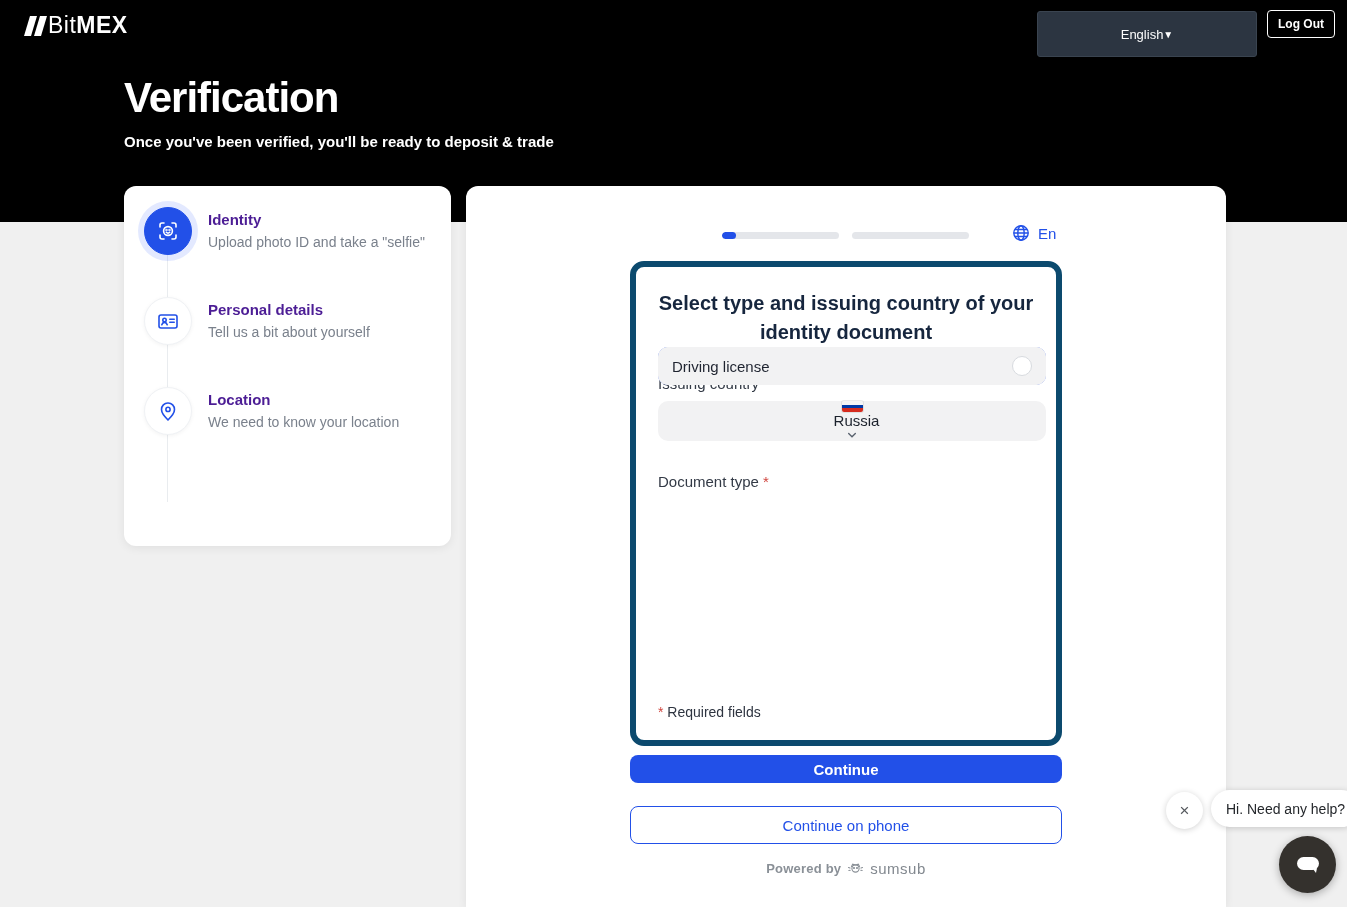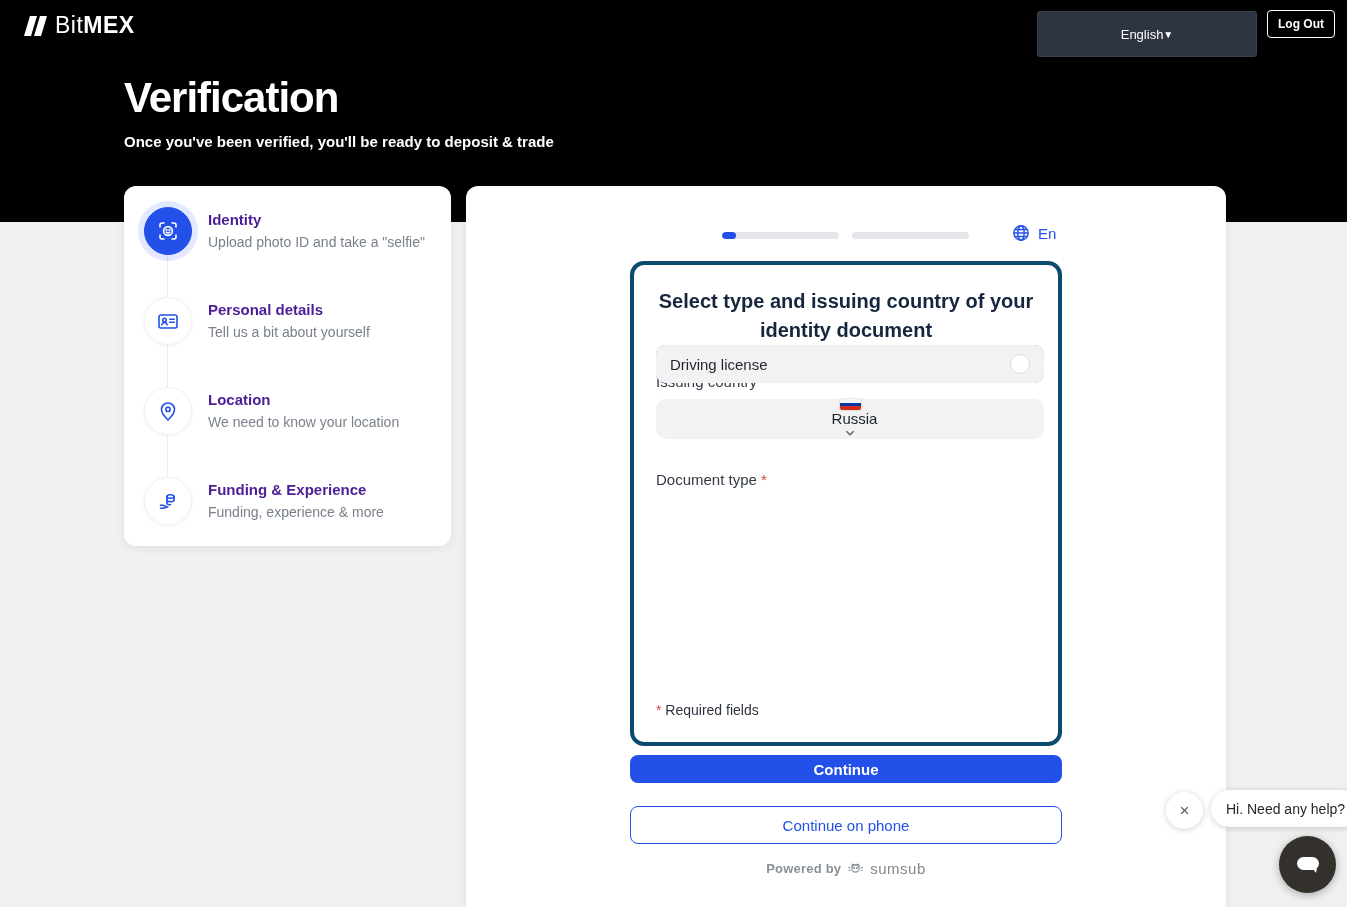--- a/index.html
+++ b/index.html
@@ -4,21 +4,21 @@
 <style>
   * { margin: 0; padding: 0; box-sizing: border-box; }
   html, body { width: 1347px; height: 907px; overflow: hidden; }
   body {
     font-family: "Liberation Sans", "DejaVu Sans", sans-serif;
     background: #f0f0f0;
     position: relative;
   }
   
   .hero { position: absolute; left: 0; top: 0; width: 1347px; height: 222px; background: #000; }
-  .brand { position: absolute; left: 24px; top: 12px; display: flex; align-items: center; gap: 7px; color: #fff; }
+  .brand { position: absolute; left: 24px; top: 12px; display: flex; align-items: center; color: #fff; }
   .brand-slashes { display: block; }
   .brand-text { font-size: 23px; letter-spacing: .5px; color: #fff; font-weight: 400; }
   .brand-text b { font-weight: 800; }
   .lang-select {
     position: absolute; left: 1037px; top: 11px; width: 220px; height: 46px;
     background: #2c3541; border: 1px solid #3a4450; border-radius: 3px;
     display: flex; align-items: center; justify-content: center;
     padding: 0 10px; color: #fff; font-size: 13px; cursor: pointer;
   }
   .lang-caret { font-size: 10px; color: #fff; }
@@ -62,21 +62,21 @@
     background: #fff; border-radius: 12px 12px 0 0; box-shadow: 0 2px 10px rgba(0,0,0,.07);
   }
   .progress-bar { position: absolute; top: 46px; height: 7px; width: 117px; background: #e4e6ea; border-radius: 4px; overflow: hidden; }
   .progress-bar.p1 { left: 256px; }
   .progress-bar.p2 { left: 386px; }
   .progress-fill { height: 100%; background: #2250e8; border-radius: 4px; width: 0; }
   .widget-lang { position: absolute; left: 546px; top: 38px; display: flex; align-items: center; gap: 8px; color: #2250e8; font-size: 15px; cursor: pointer; }
 
   .doc-card {
     position: absolute; left: 164px; top: 75px; width: 432px; height: 485px;
-    background: #fff; border: 4px solid #0c4a6e; border-radius: 14px;
+    background: #fff; border: 6px solid #0c4a6e; border-radius: 14px;
   }
   .doc-heading {
     margin: 22px auto 0; width: 390px; text-align: center;
     font-size: 20px; font-weight: 700; color: #16263e; line-height: 29px;
   }
   .field-label { position: absolute; left: 22px; font-size: 15px; color: #333a46; }
   .field-label .req { color: #d0453e; }
   .label-country { top: 108px; }
   .label-doctype { top: 206px; }
   .country-select {
@@ -206,35 +206,20 @@
         <path d="M12 21s-6.5-6.2-6.5-10.4A6.4 6.4 0 0 1 12 4a6.4 6.4 0 0 1 6.5 6.6C18.5 14.8 12 21 12 21z"></path>
         <circle cx="12" cy="10.4" r="2.1"></circle>
       </svg>
     </div>
     <div class="step-text">
       <div class="step-title">Location</div>
       <div class="step-desc">We need to know your location</div>
     </div>
   </div>
 
-  <div class="step">
-    <div class="step-icon">
-      <svg width="24" height="24" viewBox="0 0 24 24" fill="none" stroke="#2250e8" stroke-width="1.6" stroke-linecap="round">
-        <ellipse cx="14.5" cy="7.5" rx="3.6" ry="1.7"></ellipse>
-        <path d="M10.9 7.5v3.4c0 .9 1.6 1.7 3.6 1.7s3.6-.8 3.6-1.7V7.5"></path>
-        <path d="M10.9 10.9v3.2c0 .9 1.6 1.7 3.6 1.7"></path>
-        <path d="M4.5 19.2h3.2l4.1-1.4"></path>
-          <path d="M4.5 16.2h2.4l3 1.1"></path>
-      </svg>
-    </div>
-    <div class="step-text">
-      <div class="step-title">Funding &amp; Experience</div>
-      <div class="step-desc">Funding, experience &amp; more</div>
-    </div>
-  </div>
 </div>
 
 <div class="widget">
 
   <div class="progress-bar p1">
       <div class="progress-fill" style="width: 12%;"></div>
     </div>
   <div class="progress-bar p2">
       <div class="progress-fill" style="width: 0%;"></div>
     </div>

